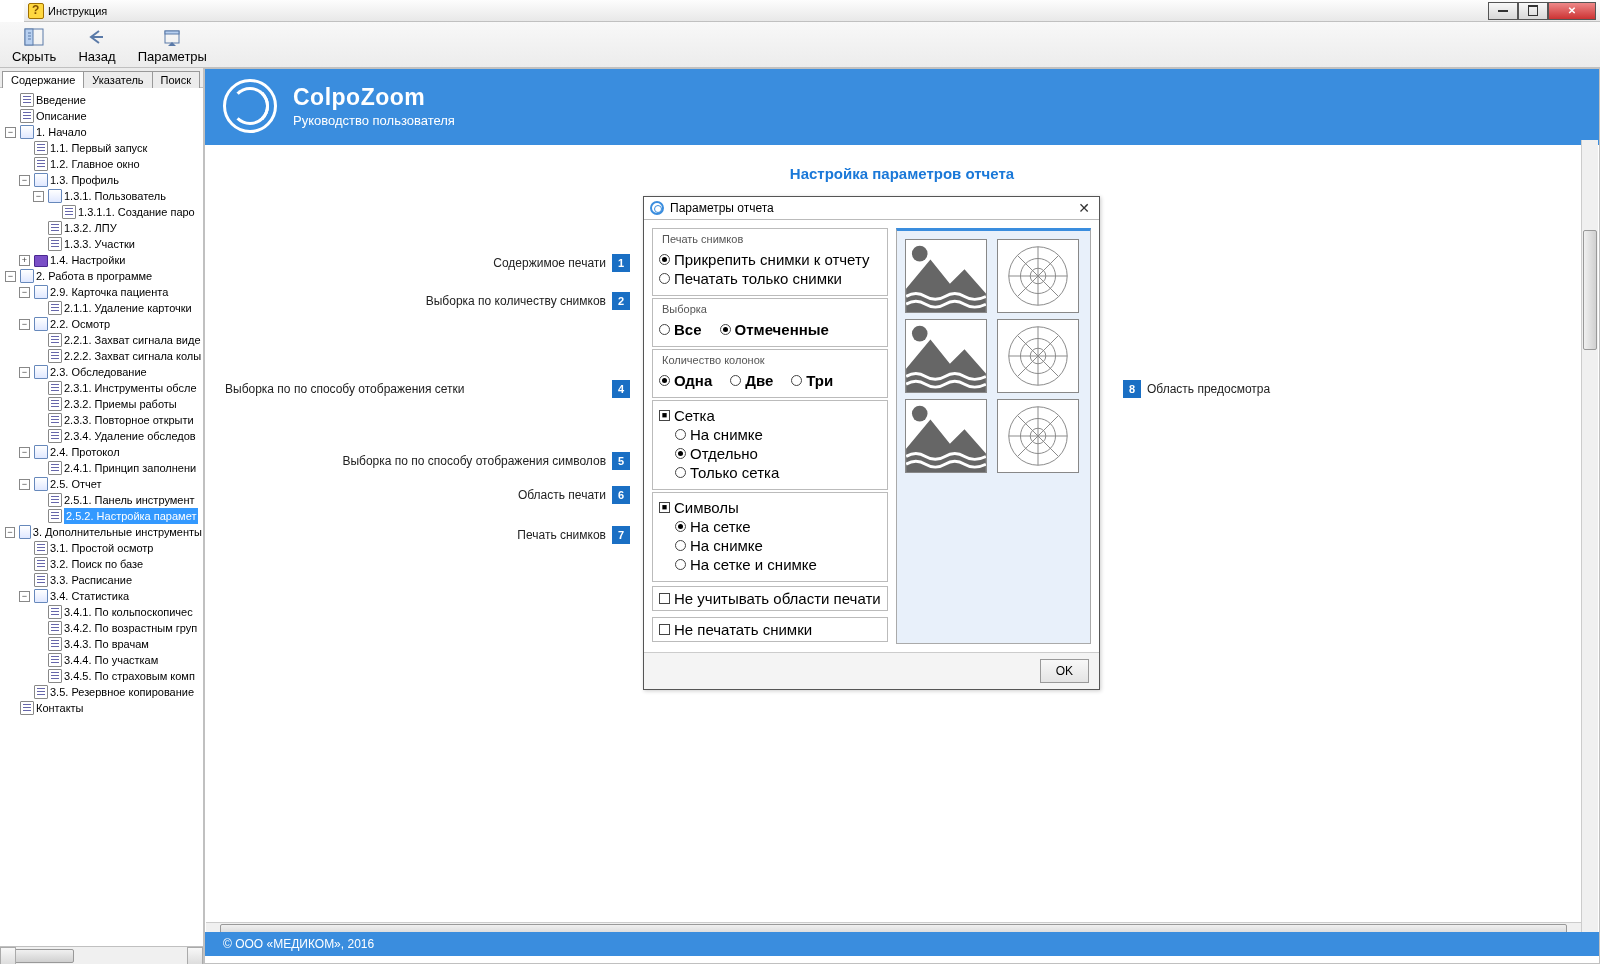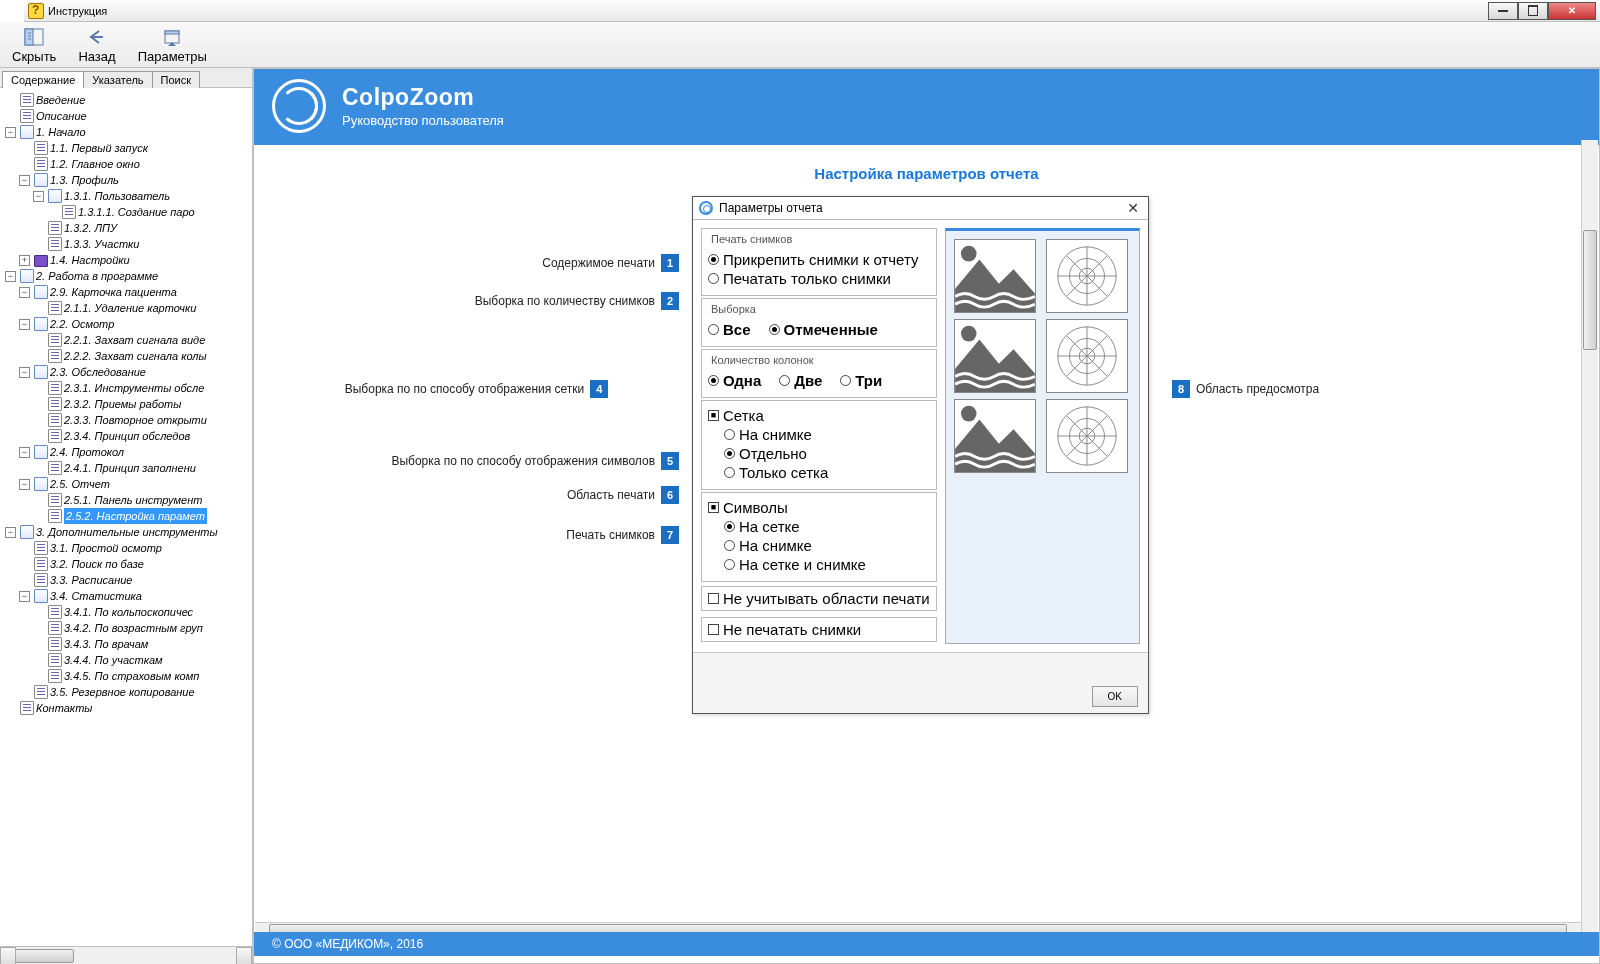--- a/index.html
+++ b/index.html
@@ -15,25 +15,25 @@
 .winbtn.min::before{content:"";width:10px;border-bottom:2px solid #333;}
 .winbtn.max::before{content:"";width:8px;height:8px;border:1px solid #333;border-top-width:2px;}
 .winbtn.close::before{content:"✕";font-weight:bold;}
 
 .toolbar { height: 46px; background: linear-gradient(#f8f8f8,#ececec); border-bottom: 1px solid #c0c0c0; display: flex; align-items: center; padding: 2px 8px; gap: 14px; }
 .tbtn { text-align: center; cursor: pointer; padding: 2px 4px; }
 .tbtn .tico { height: 22px; display:flex; align-items:center; justify-content:center; }
 .tbtn span { display:block; font-size:13px; color:#000; margin-top:1px; }
 
 .main { display: flex; height: 896px; }
-.leftpane { width: 253px; background: #fff; border-right: 1px solid #c0c0c0; display: flex; flex-direction: column; }
+.leftpane { width: 204px; background: #fff; border-right: 1px solid #c0c0c0; display: flex; flex-direction: column; }
 .tabs { display: flex; border-bottom: 1px solid #c0c0c0; padding: 2px 2px 0 2px; gap:0; background:#ececec; }
 .tab { border: 1px solid #999; border-bottom: none; padding: 2px 8px; background: #ececec; font-size:11px; cursor:pointer; margin-right:-1px; position:relative; top:1px; }
 .tab.active { background: #fff; z-index:2; }
-.tree { flex: 1; overflow: hidden; padding: 4px 0 1px 4px; font-style: italic; }
+.tree { flex: 1; overflow: hidden; padding: 4px 0 1px 4px; }
 .tree ul { list-style: none; padding-left: 14px; }
 .tree > ul { padding-left: 0; }
 .tree li { white-space: nowrap; line-height: 16px; position:relative; padding-left:0; }
 .tree .row { display:flex; align-items:center; gap:2px; padding:0 1px; }
 .tree .exp { width:11px; height:11px; border:1px solid #888; background:#fff; display:inline-flex; align-items:center; justify-content:center; font-size:9px; line-height:9px; color:#444; cursor:pointer; margin-right:2px; }
 .tree .noexp { width:11px; display:inline-block; margin-right:2px; }
 .tico-page { width:14px; height:14px; display:inline-block; background:#fff; border:1px solid #888; border-radius:1px; position:relative; }
 .tico-page::after { content:""; position:absolute; left:2px; top:2px; right:2px; height:1px; background:#66a; box-shadow:0 3px #66a, 0 6px #66a; }
 .tico-book { width:14px; height:12px; display:inline-block; background:#7a4fc7; border:1px solid #4a2890; border-radius:1px; margin-top:1px; }
 .tico-qbook { width:14px; height:14px; display:inline-block; background:linear-gradient(#fff,#e0e8ff); border:1px solid #6688bb; border-radius:1px; }
@@ -68,21 +68,21 @@
 .radio { width:11px; height:11px; border:1px solid #444; border-radius:50%; display:inline-flex; align-items:center; justify-content:center; }
 .radio.checked::after { content:""; width:5px; height:5px; background:#000; border-radius:50%; }
 .cbox { width:11px; height:11px; border:1px solid #444; background:#fff; display:inline-flex; align-items:center; justify-content:center; }
 .cbox.checked::after { content:"■"; font-size:9px; line-height:9px; color:#000; }
 .inline-radios { display:flex; gap:18px;font-weight:bold; }
 .sub-opts { padding-left:16px; }
 .preview { width:195px; border:1px solid #aaa; background:#e8f0fa; border-top-color:#3a8dde; border-top-width:3px; padding:8px; display:grid; grid-template-columns:1fr 1fr; gap:6px; align-content:start; }
 .thumb-img { width:82px; height:74px; border:1px solid #888; background:#fff; display:flex; align-items:flex-end; overflow:hidden; position:relative; }
 .thumb-img svg { width:100%; height:100%; }
 .dlg-footer { border-top:1px solid #ccc; padding:6px 10px; text-align:right; background:#f4f4f4; }
-.dlg-footer button { padding:4px 15px; background:linear-gradient(#f8f8f8,#e4e4e4); border:1px solid #999; font-size:10px; cursor:pointer;margin-top:27px; }
+.dlg-footer button { padding:4px 15px; background:linear-gradient(#f8f8f8,#e4e4e4); border:1px solid #999; font-size:12px; cursor:pointer; }
 
 .num-badge { display:inline-block; background:#1a6fc4; color:#fff; width:18px; height:18px; text-align:center; line-height:18px; font-size:11px; font-weight:bold; }
 .callout-left { position:absolute; text-align:right; font-size:12px; color:#222; display:flex; align-items:center; gap:6px; }
 .callout-left .lbl { white-space:nowrap; }
 .callout-right { position:absolute; font-size:12px; color:#222; display:flex; align-items:center; gap:6px; }
 
 .footer-blue { position:absolute; bottom:7px; left:0; right:0; background:#3a8dde; color:#fff; padding:5px 18px; font-size:12px; }
 .vscroll { position:absolute; right:1px; top:71px; bottom:24px; width:17px; background:#f0f0f0; border-left:1px solid #ccc; }
 .vscroll .vthumb { position:absolute; left:1px; right:1px; top:90px; height:120px; background:linear-gradient(90deg,#f0f0f0,#d0d0d0); border:1px solid #999; border-radius:2px; }
 .hscroll-main { position:absolute; left:1px; right:18px; bottom:24px; height:17px; background:#f0f0f0; border-top:1px solid #ccc; display:flex; }
@@ -298,21 +298,21 @@
                     <span class="row">
                       <span class="noexp"></span>
                       <span class="tico-page"></span>
                       <span>2.3.3. Повторное открыти</span>
                     </span>
                   </li>
                 <li>
                     <span class="row">
                       <span class="noexp"></span>
                       <span class="tico-page"></span>
-                      <span>2.3.4. Принцип обследов</span>
+                      <span>2.3.4. Удаление обследов</span>
                     </span>
                   </li>
               </ul>
             </li>
             <li>
                 <span class="row">
                   <span class="exp">−</span>
                   <span class="tico-qbook"></span>
                   <span>2.4. Протокол</span>
                 </span>
@@ -462,21 +462,21 @@
         <div class="callout-layout" style="height:390px;">
 
           <div class="callout-left" style="left:0; top:58px; width:405px; justify-content:flex-end;">
               <span class="lbl">Содержимое печати</span>
               <span class="num-badge">1</span>
             </div>
           <div class="callout-left" style="left:0; top:96px; width:405px; justify-content:flex-end;">
               <span class="lbl">Выборка по количеству снимков</span>
               <span class="num-badge">2</span>
             </div>
-          <div class="callout-left" style="left:0; top:184px; width:405px; justify-content:center;">
+          <div class="callout-left" style="left:0; top:184px; width:405px; justify-content:space-between;">
               <span class="lbl">Выборка по по способу отображения сетки</span>
               <span class="num-badge">4</span>
             </div>
           <div class="callout-left" style="left:0; top:256px; width:405px; justify-content:flex-end;">
               <span class="lbl">Выборка по по способу отображения символов</span>
               <span class="num-badge">5</span>
             </div>
           <div class="callout-left" style="left:0; top:290px; width:405px; justify-content:flex-end;">
               <span class="lbl">Область печати</span>
               <span class="num-badge">6</span>

